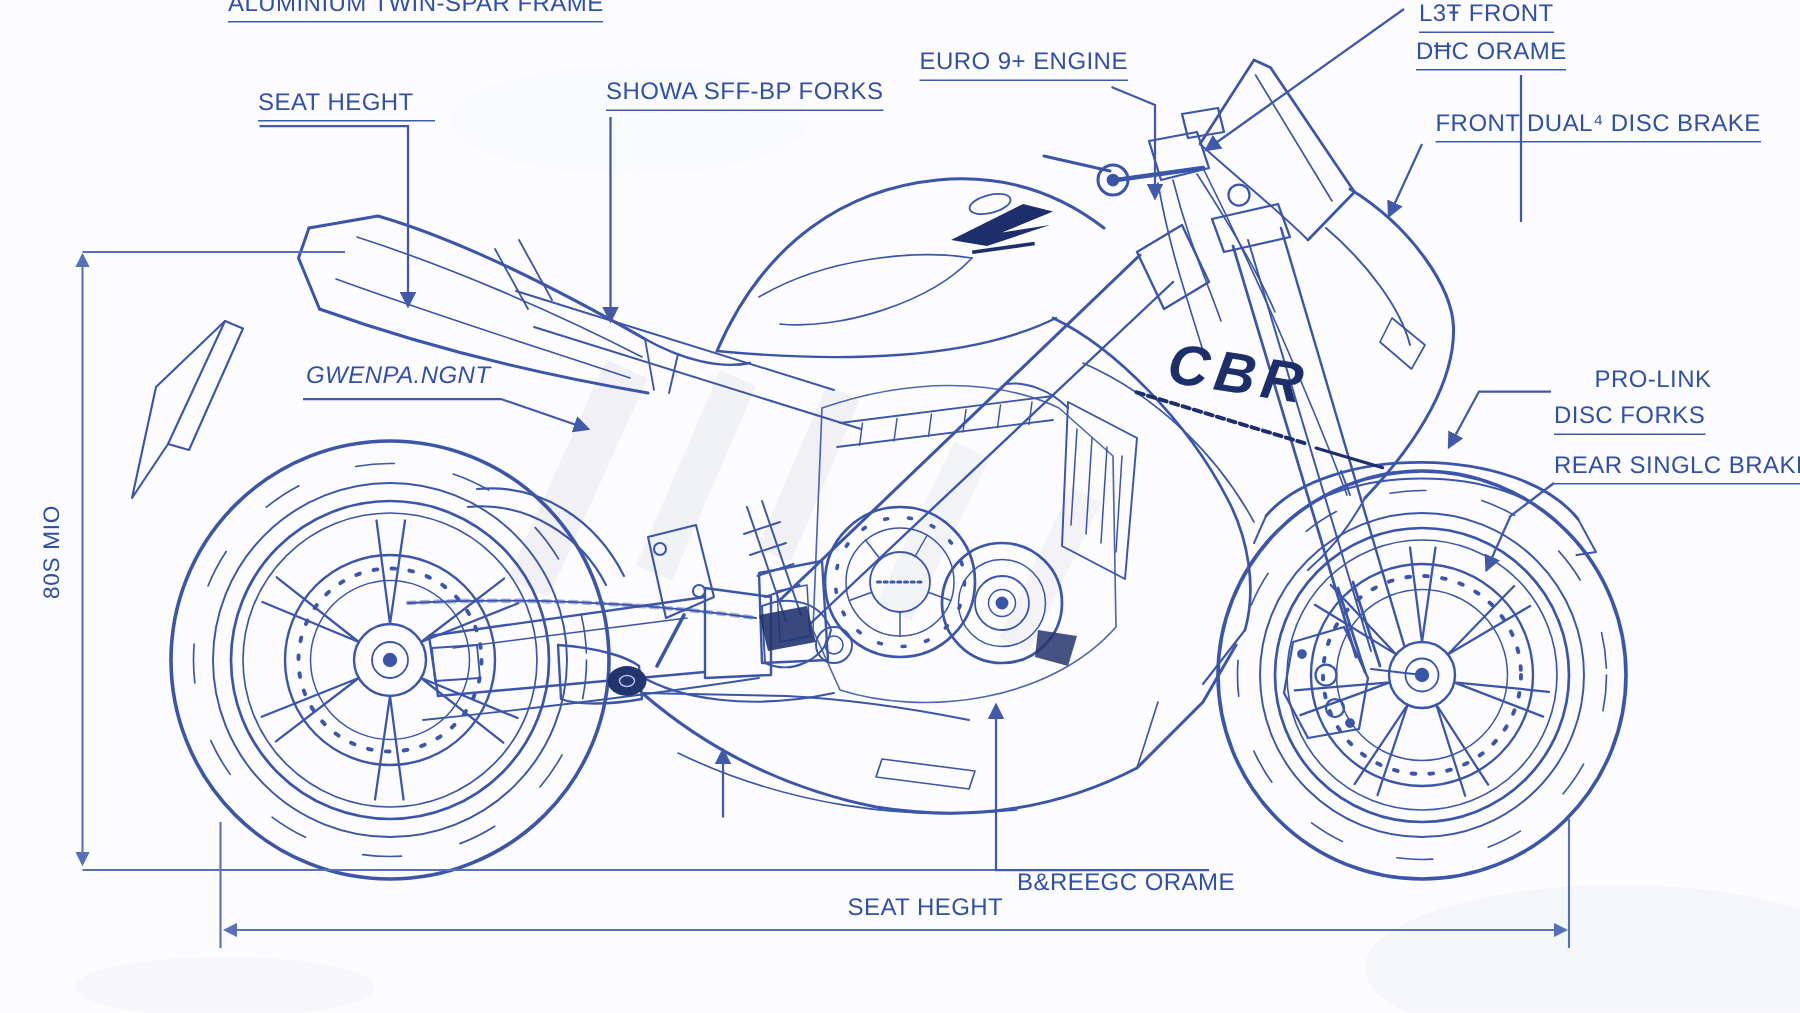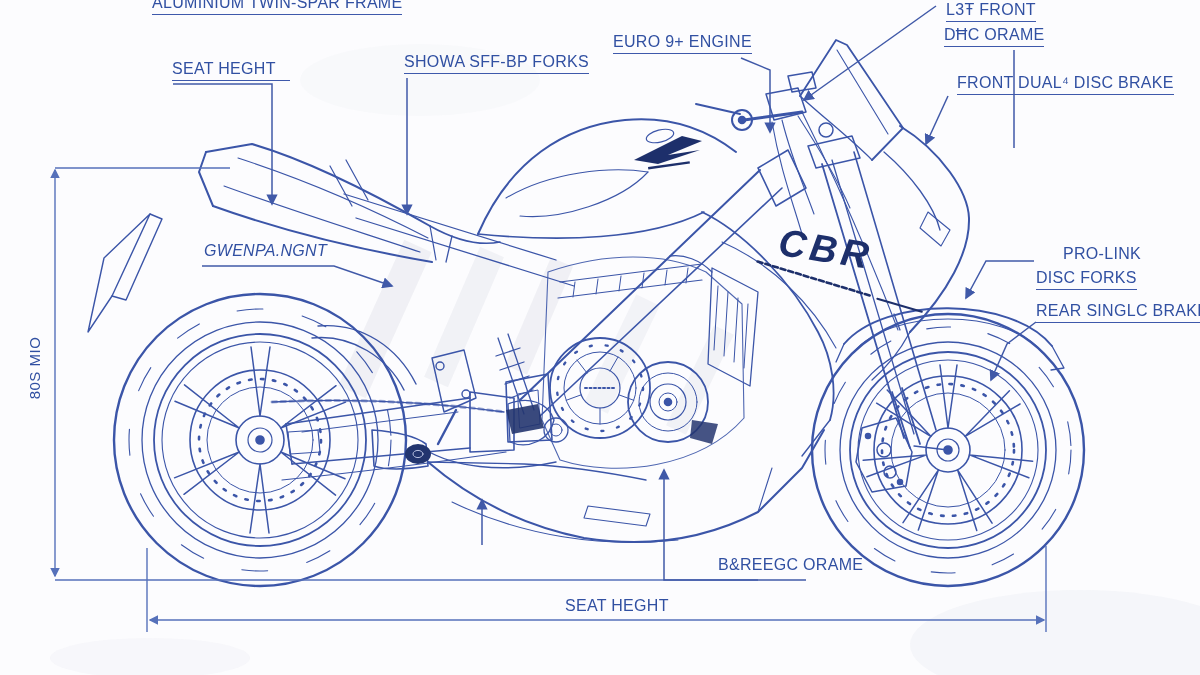--- a/index.html
+++ b/index.html
@@ -298,16 +298,16 @@
   <div class="label u" style="left:172px;top:60px;padding-right:14px;">SEAT HEGHT</div>
   <div class="label u" style="left:404px;top:53px;">SHOWA SFF-BP FORKS</div>
   <div class="label u" style="left:613px;top:33px;">EURO 9+ ENGINE</div>
   <div class="label u" style="left:946px;top:1px;">L3Ŧ FRONT</div>
   <div class="label u" style="left:944px;top:26px;">DĦC ORAME</div>
   <div class="label u" style="left:957px;top:74px;">FRONT DUAL⁴ DISC BRAKE</div>
   <div class="label" style="left:1036px;top:245px;margin-left:27px;">PRO-LINK</div>
   <div class="label u" style="left:1036px;top:269px;text-align:right;">DISC FORKS</div>
   <div class="label u" style="left:1036px;top:302px;">REAR SINGLC BRAKE</div>
   <div class="label" style="left:204px;top:242px;font-style:italic;">GWENPA.NGNT</div>
-  <div class="label" style="left:678px;top:556px;margin-left:40px;">B&amp;REEGC ORAME</div>
+  <div class="label" style="left:678px;top:580px;">B&amp;REEGC ORAME</div>
   <div class="label" style="left:565px;top:597px;">SEAT HEGHT</div>
   <div class="vdim">80S MIO</div>
 </div>
 
 </body></html>

